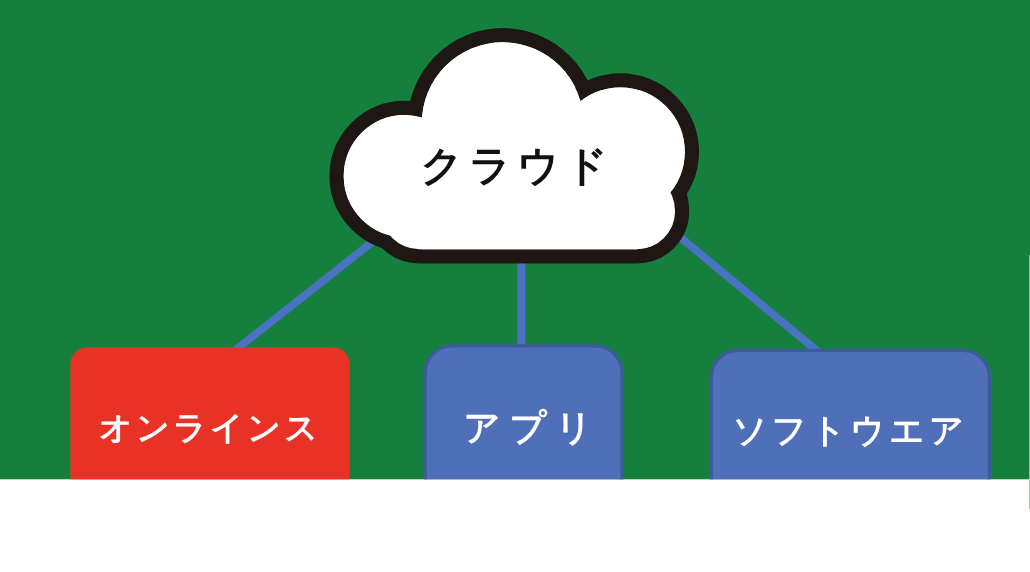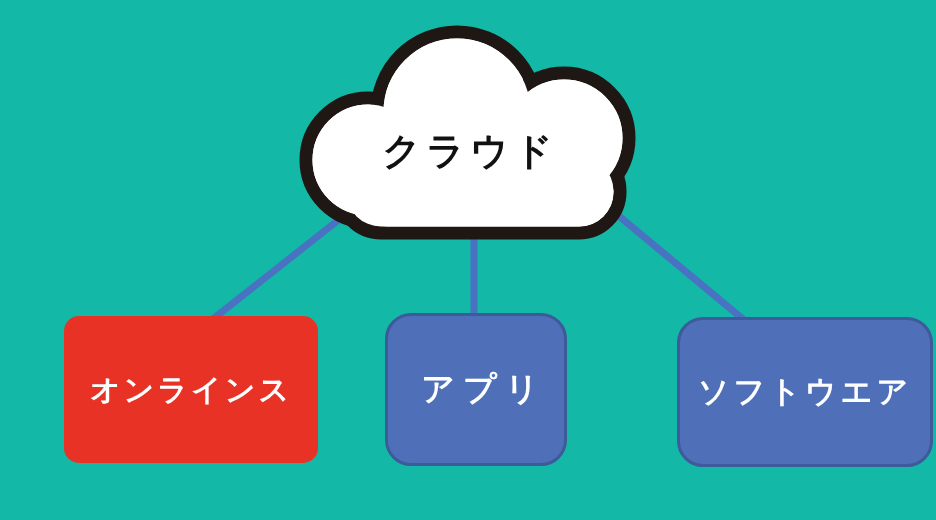--- a/index.html
+++ b/index.html
@@ -3,22 +3,22 @@
 <meta charset="utf-8">
 <style>
   html, body {
     margin: 0;
     padding: 0;
     background: #ffffff;
   }
   #canvas {
     position: relative;
     width: 936px;
-    height: 520px;
-    background: #14b8a6;
+    height: 436px;
+    background: #15803d;
     overflow: hidden;
     font-family: "Liberation Sans", "DejaVu Sans", sans-serif;
   }
 
   
   #connectors {
     position: absolute;
     left: 0;
     top: 0;
     width: 936px;
@@ -69,21 +69,21 @@
     left: 385px;
     top: 313px;
     width: 182px;
     height: 153px;
     font-size: 33px;
     letter-spacing: 8px;
     padding-left: 16px;
   }
 
   .node-soft {
-    left: 677px;
+    left: 645px;
     top: 317px;
     width: 256px;
     height: 150px;
     font-size: 31px;
     letter-spacing: 4px;
   }
 
   .cloud-text {
     font-family: "Liberation Sans", "DejaVu Sans", sans-serif;
     font-weight: 700;

